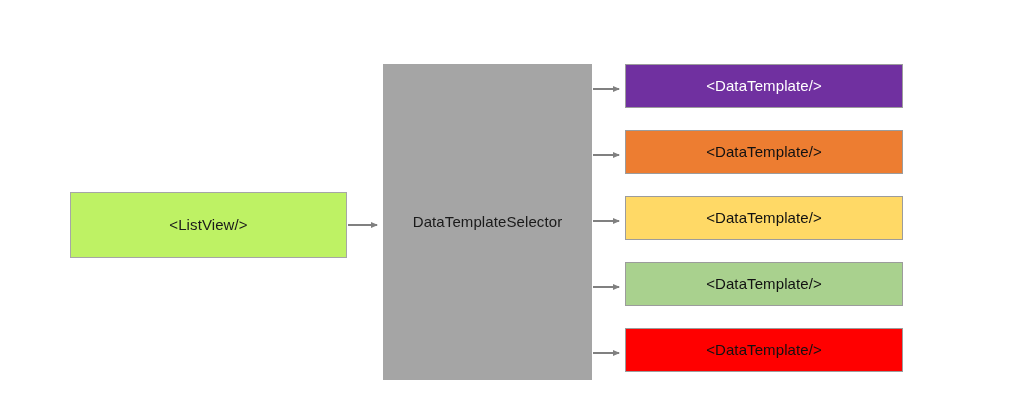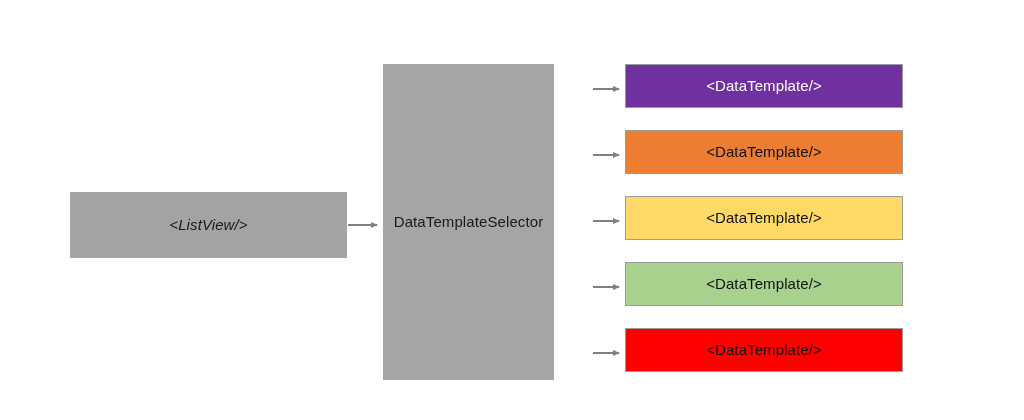--- a/index.html
+++ b/index.html
@@ -36,21 +36,21 @@
     width: 277px;
     height: 66px;
     background: #F2F2F2;
     border: 1px solid #A6A6A6;
     color: #1a1a1a;
   }
   
   #node-selector {
     left: 383px;
     top: 64px;
-    width: 171px;
+    width: 209px;
     height: 316px;
     background: #A5A5A5;
     border: 5px solid #14532d;
     color: #1a1a1a;
   }
   
   .template-node {
     left: 625px;
     width: 278px;
     height: 44px;
@@ -86,21 +86,21 @@
 
     <line x1="348" y1="225" x2="377" y2="225" stroke="#808080" stroke-width="2" marker-end="url(#arrowhead)"></line>
 
     <line x1="593" y1="89" x2="619" y2="89" stroke="#808080" stroke-width="2" marker-end="url(#arrowhead)"></line>
     <line x1="593" y1="155" x2="619" y2="155" stroke="#808080" stroke-width="2" marker-end="url(#arrowhead)"></line>
     <line x1="593" y1="221" x2="619" y2="221" stroke="#808080" stroke-width="2" marker-end="url(#arrowhead)"></line>
     <line x1="593" y1="287" x2="619" y2="287" stroke="#808080" stroke-width="2" marker-end="url(#arrowhead)"></line>
     <line x1="593" y1="353" x2="619" y2="353" stroke="#808080" stroke-width="2" marker-end="url(#arrowhead)"></line>
   </svg>
 
-  <div class="node" id="node-listview" style="background: #a3a3a3; border-color: rgb(166, 166, 166); color: rgb(26, 26, 26); font-style: italic;">&lt;ListView/&gt;</div>
+  <div class="node" id="node-listview" style="background: #bef264; border-color: rgb(166, 166, 166); color: rgb(26, 26, 26);">&lt;ListView/&gt;</div>
 
   <div class="node" id="node-selector" style="background: rgb(165, 165, 165); border-color: rgb(165, 165, 165); color: rgb(26, 26, 26);">DataTemplateSelector</div>
 
   <div class="node template-node" id="tpl-0" style="background: rgb(112, 48, 160); color: rgb(255, 255, 255); border-color: rgb(156, 156, 156);">&lt;DataTemplate/&gt;</div>
   <div class="node template-node" id="tpl-1" style="background: rgb(237, 125, 49); color: rgb(17, 17, 17); border-color: rgb(156, 156, 156);">&lt;DataTemplate/&gt;</div>
   <div class="node template-node" id="tpl-2" style="background: rgb(255, 217, 102); color: rgb(17, 17, 17); border-color: rgb(156, 156, 156);">&lt;DataTemplate/&gt;</div>
   <div class="node template-node" id="tpl-3" style="background: rgb(169, 209, 142); color: rgb(17, 17, 17); border-color: rgb(156, 156, 156);">&lt;DataTemplate/&gt;</div>
   <div class="node template-node" id="tpl-4" style="background: rgb(255, 0, 0); color: rgb(17, 17, 17); border-color: rgb(156, 156, 156);">&lt;DataTemplate/&gt;</div>
 
 </div>

